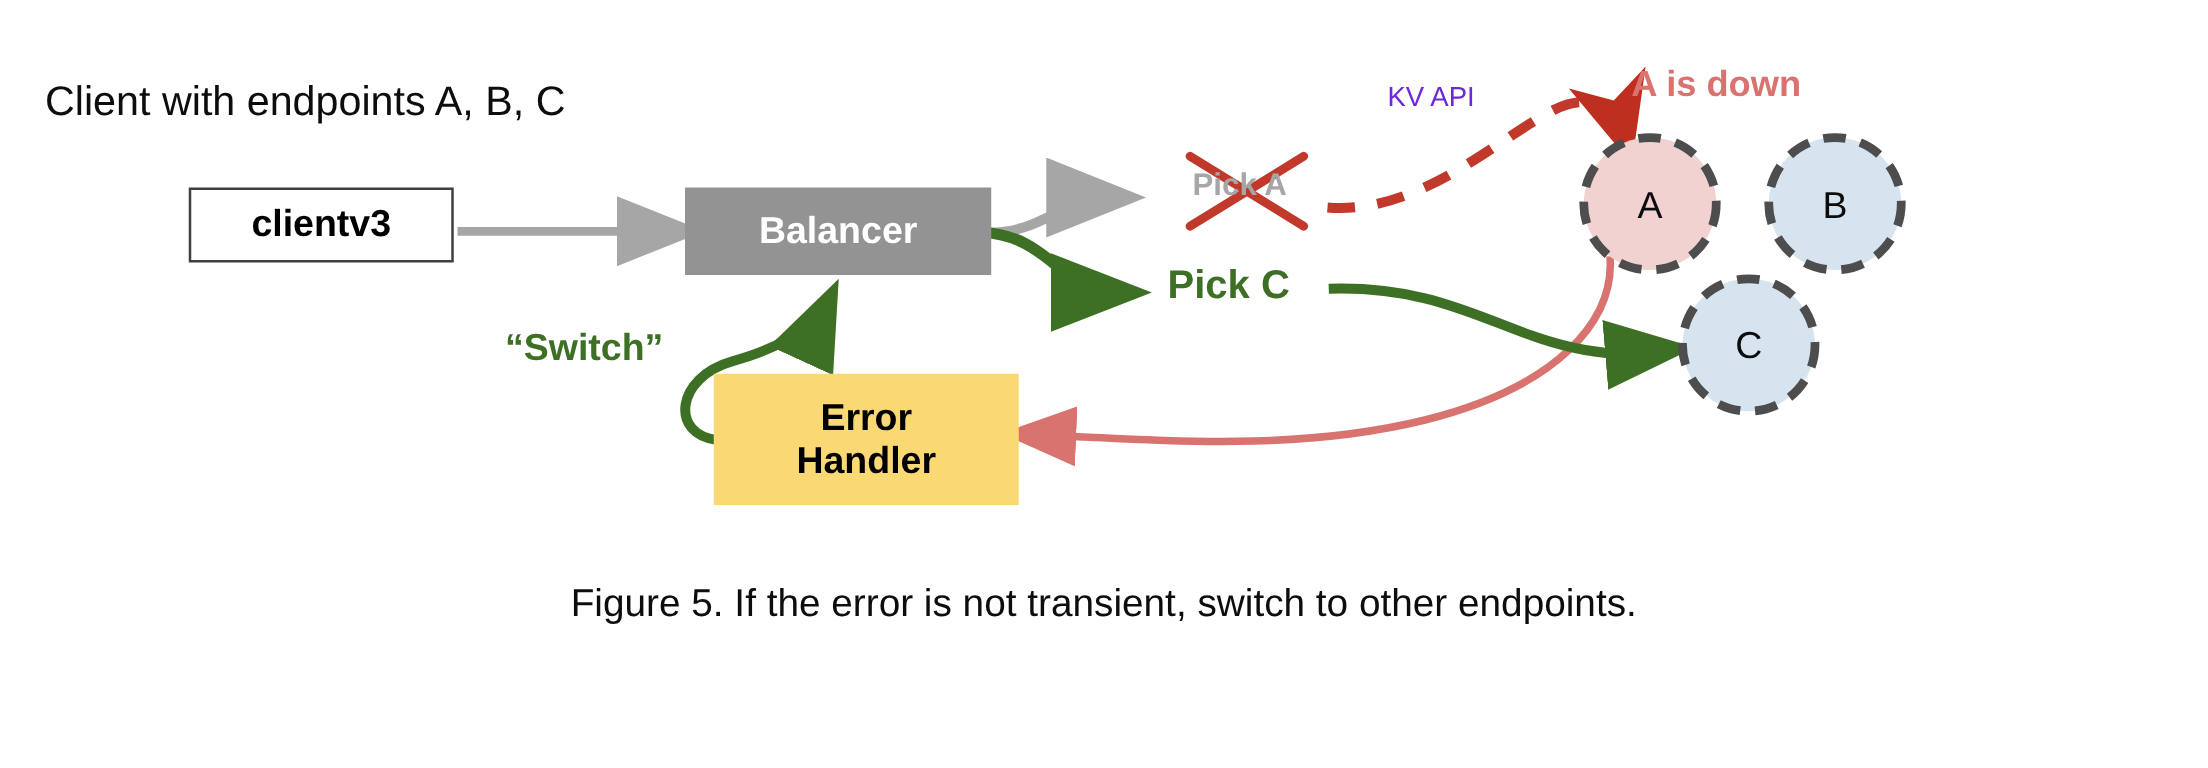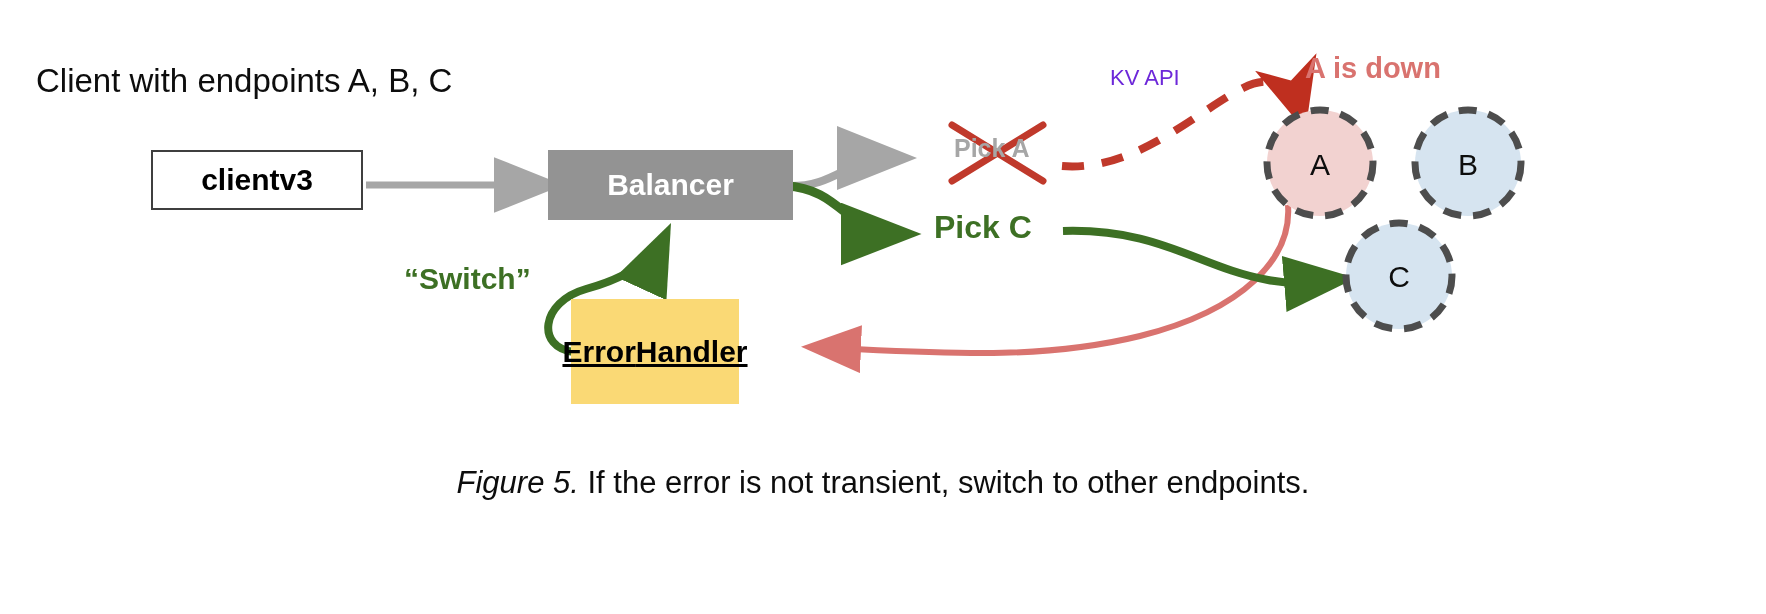--- a/index.html
+++ b/index.html
@@ -72,30 +72,29 @@
   #balancer-label {
     font-size: 30px;
     font-weight: bold;
     color: #ffffff;
   }
   
   #error-handler-box {
     position: absolute;
     left: 571px;
     top: 299px;
-    width: 168px;
+    width: 244px;
     height: 105px;
     background: #fad975;
     box-sizing: border-box;
     display: flex;
-    flex-direction: row;
+    flex-direction: column;
     align-items: center;
     justify-content: center;
     line-height: 1.12;
-    text-decoration: underline;
   }
   #error-handler-box .eh-line {
     font-size: 30px;
     font-weight: bold;
     color: #000000;
   }
   
   #pick-a-label {
     left: 934px;
     top: 136px;
@@ -148,21 +147,20 @@
     position: absolute;
     left: 0;
     top: 465px;
     width: 1766px;
     text-align: center;
     font-size: 31px;
     color: #0d0d0d;
     white-space: nowrap;
   }
   #caption .fig-num {
-    font-style: italic;
     margin-top: 12px;
   }
 </style>
 </head>
 <body>
 
 <div id="page">
 
   <svg id="diagram-svg" viewBox="0 0 1766 614" xmlns="http://www.w3.org/2000/svg">
     <defs>

